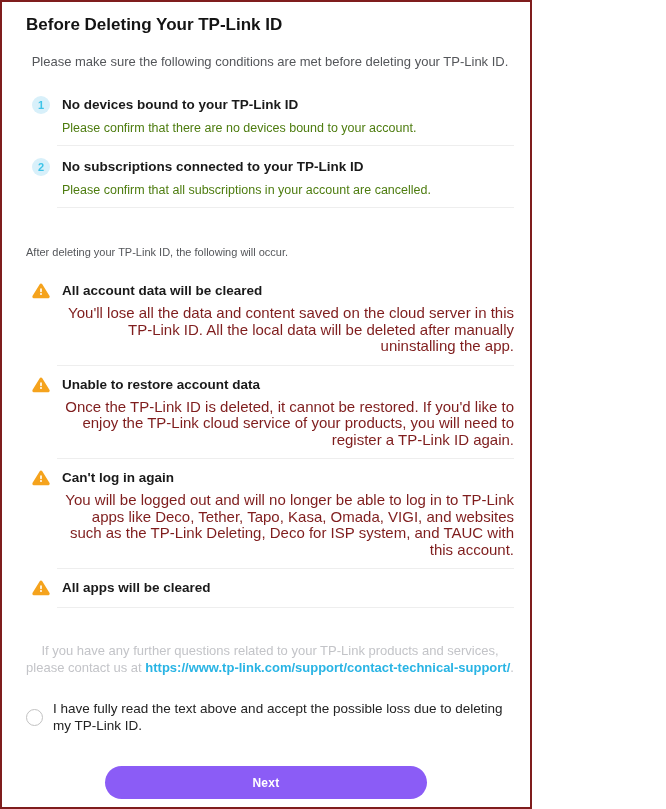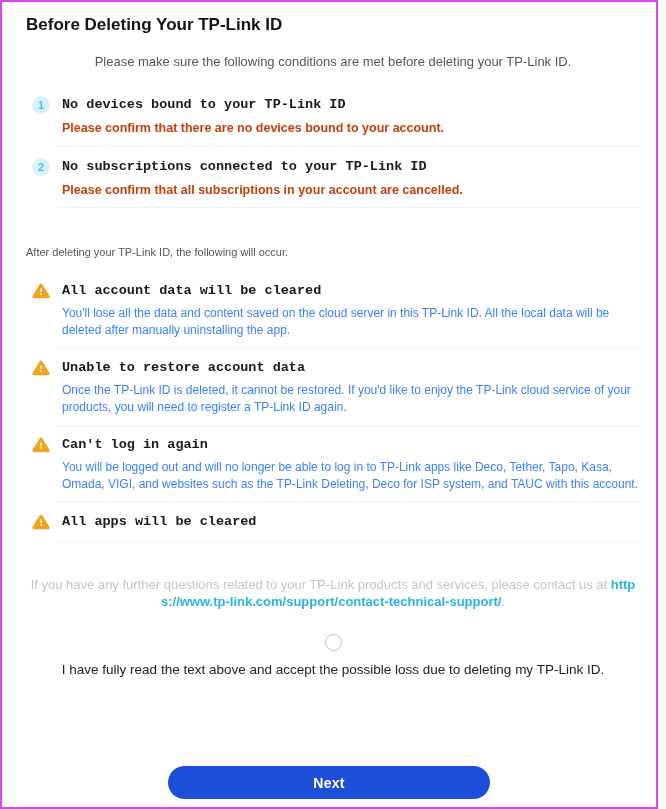--- a/index.html
+++ b/index.html
@@ -1,20 +1,20 @@
 <!DOCTYPE html>
 <html><head>
 <meta charset="utf-8">
 <style>
   html,body{margin:0;padding:0;background:#fff;}
   .page{
     position:relative;
-    width:658px;height:809px;
+    width:532px;height:809px;
     box-sizing:border-box;
-    border:2px solid #d946ef;
+    border:2px solid #7f1d1d;
     background:#fff;
     font-family:"Liberation Sans", sans-serif;
     padding:0 16px 0 24px;
     overflow:hidden;
   }
   .page-title{
     margin:13px 0 0 0;
     font-size:17px;line-height:20px;
     font-weight:bold;color:#141414;
   }
@@ -25,72 +25,73 @@
   .cond-list{margin-top:26px;padding-left:6px;}
   .item-row{display:flex;align-items:flex-start;gap:12px;}
   .num-badge{
     width:18px;height:18px;border-radius:50%;
     background:#d8f0fa;color:#3ec4e8;
     font-size:11px;font-weight:bold;
     display:flex;align-items:center;justify-content:center;
     flex-shrink:0;
   }
   .item-title{
-    font-size:13.5px;line-height:18px;font-weight:bold;color:#1a1a1a;font-family:Liberation Mono, monospace;
+    font-size:13.5px;line-height:18px;font-weight:bold;color:#1a1a1a;
   }
   .item-desc{
     margin:6px 0 0 30px;
-    font-size:12.5px;line-height:16px;color:#c2410c;font-weight:bold;
+    font-size:12.5px;line-height:16px;color:#4d7c0f;
   }
   .divider{
     height:1px;background:#eeeeee;border:0;
     margin:9px 0 12px 25px;
   }
   .after-heading{
     margin:36px 0 0 0;
     font-size:11px;line-height:16px;color:#54565a;
   }
   .conseq-list{margin-top:22px;padding-left:6px;}
   .warn-icon{width:18px;height:18px;flex-shrink:0;display:block;}
   .conseq-desc{
     margin:5px 0 0 30px;
-    font-size:12px;line-height:16.5px;color:#3b82f6;
+    font-size:15px;line-height:16.5px;color:#7f1d1d;
     max-width:585px;
+    text-align:right;
   }
   .conseq-divider{height:1px;background:#eeeeee;border:0;margin:10px 0 10px 25px;}
   .contact{
     margin:34px 0 0 0;
     font-size:13px;line-height:17px;color:#c3c4c8;
     max-width:620px;
     text-align:center;
   }
   .contact a{
     color:#29b4e4;font-weight:bold;text-decoration:none;
     word-break:break-all;
   }
   .consent-row{
     margin-top:24px;
-    display:flex;align-items:center;gap:10px;flex-direction:column;
+    display:flex;align-items:center;gap:10px;
   }
   .radio{
     width:17px;height:17px;border-radius:50%;
     border:1px solid #c2c2c2;background:#fff;
     flex-shrink:0;box-sizing:border-box;
   }
   .consent-label{
     font-size:13.5px;line-height:17px;color:#232323;
   }
   .next-btn{
     position:absolute;left:50%;transform:translateX(-50%);
     bottom:8px;
     width:322px;height:33px;
     border:0;border-radius:17px;
-    background:#1d4ed8;color:#ffffff;
+    background:#8b5cf6;color:#ffffff;
     font-family:"Liberation Sans", sans-serif;
-    font-size:14px;font-weight:bold;letter-spacing:0.3px;
+    font-size:12px;font-weight:bold;letter-spacing:0.3px;
     cursor:default;
   }
 </style>
 </head>
 <body>
 
 <div class="page">
 
   <h1 class="page-title">Before Deleting Your TP-Link ID</h1>
 

